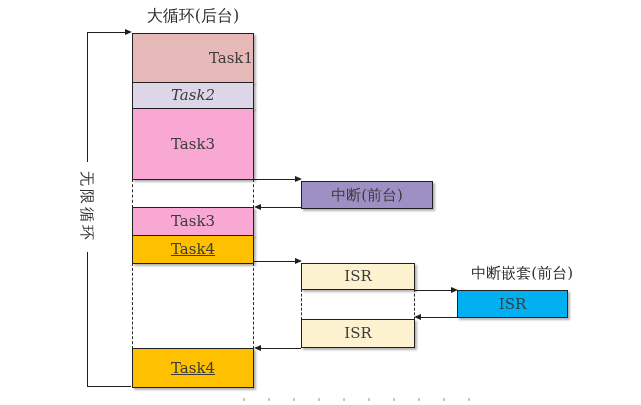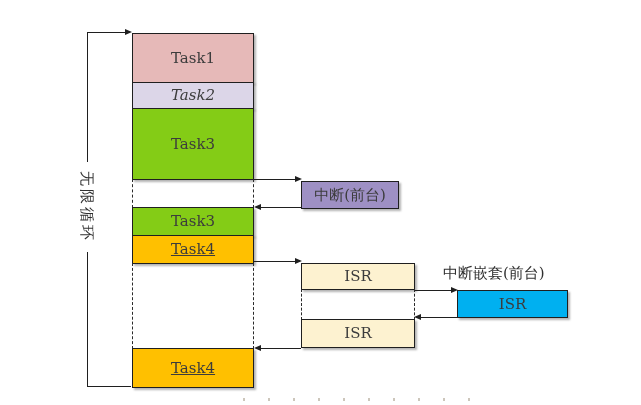--- a/index.html
+++ b/index.html
@@ -5,23 +5,23 @@
   html,body{margin:0;padding:0;background:#ffffff;}
   #canvas{
     position:relative;width:641px;height:405px;background:#ffffff;overflow:hidden;
     font-family:"DejaVu Serif","Liberation Serif",serif;color:#3c3c3c;
   }
   .box{
     position:absolute;box-sizing:border-box;border:1px solid #1f1f1f;
     display:flex;align-items:center;justify-content:center;
     font-size:15px;line-height:1;box-shadow:2px 2px 2px rgba(0,0,0,0.30);
   }
-  .c-task1{background:#e6b9b8;}
+  .c-task1{background:#e6b9b8;justify-content:flex-end;}
   .c-task2{background:#dcd6e8;font-style:italic;}
-  .c-task3{background:#84cc16;}
+  .c-task3{background:#f9a8d4;}
   .c-task4{background:#ffc000;text-decoration:underline;}
   .c-int  {background:#9e90c4;}
   .c-isr  {background:#fdf2d0;}
   .c-nisr {background:#00b0f0;}
   .gap{
     position:absolute;box-sizing:border-box;
     border-left:1px dashed #2a2a2a;border-right:1px dashed #2a2a2a;background:transparent;
   }
   .hline{position:absolute;height:1px;background:#1f1f1f;}
   .vline{position:absolute;width:1px;background:#1f1f1f;}
@@ -37,33 +37,34 @@
     position:absolute;left:127px;top:6px;width:132px;text-align:center;
     font-size:16px;color:#2f2f2f;white-space:nowrap;
   }
   .vlabel{
     position:absolute;left:42px;top:197px;width:90px;height:20px;
     transform:rotate(90deg);transform-origin:50% 50%;
     background:#ffffff;text-align:center;font-size:15px;line-height:20px;
     color:#2f2f2f;letter-spacing:3px;white-space:nowrap;
   }
   .nested-title{
-    position:absolute;left:443px;top:264px;width:130px;text-align:left;
+    position:absolute;left:443px;top:264px;width:130px;text-align:right;
     font-size:15px;color:#2f2f2f;white-space:nowrap;
   }
   .caption-remnant{
     position:absolute;left:243px;top:398px;width:228px;height:3px;opacity:.55;
     background:repeating-linear-gradient(90deg,rgba(125,108,80,.7) 0 2px,transparent 2px 25px);
   }
 </style>
 </head>
 <body>
 
 <div id="canvas">
 
+  <div class="title">大循环(后台)</div>
 
   <div class="vline" style="left:87px;top:32px;height:354px;"></div>
   <div class="hline arrow-r" style="left:87px;top:32px;width:38px;"></div>
   <div class="hline" style="left:87px;top:386px;width:44px;"></div>
   <div class="vlabel">无限循环</div>
 
   <div class="box c-task1" style="left:132px;top:33px;width:122px;height:50px;">
     <span>Task1</span>
   </div>
   <div class="box c-task2" style="left:132px;top:82px;width:122px;height:27px;">
@@ -81,21 +82,21 @@
   <div class="box c-task4" style="left:132px;top:235px;width:122px;height:29px;">
     <span>Task4</span>
   </div>
 
   <div class="gap" style="left:132px;top:263px;width:122px;height:86px;"></div>
 
   <div class="box c-task4" style="left:132px;top:348px;width:122px;height:40px;">
     <span>Task4</span>
   </div>
 
-  <div class="box c-int" style="left:301px;top:181px;width:98px;height:28px;">
+  <div class="box c-int" style="left:301px;top:181px;width:132px;height:28px;">
     <span>中断(前台)</span>
   </div>
 
   <div class="box c-isr" style="left:301px;top:263px;width:114px;height:27px;">
     <span>ISR</span>
   </div>
   <div class="gap" style="left:301px;top:289px;width:114px;height:31px;"></div>
   <div class="box c-isr" style="left:301px;top:319px;width:114px;height:29px;">
     <span>ISR</span>
   </div>

